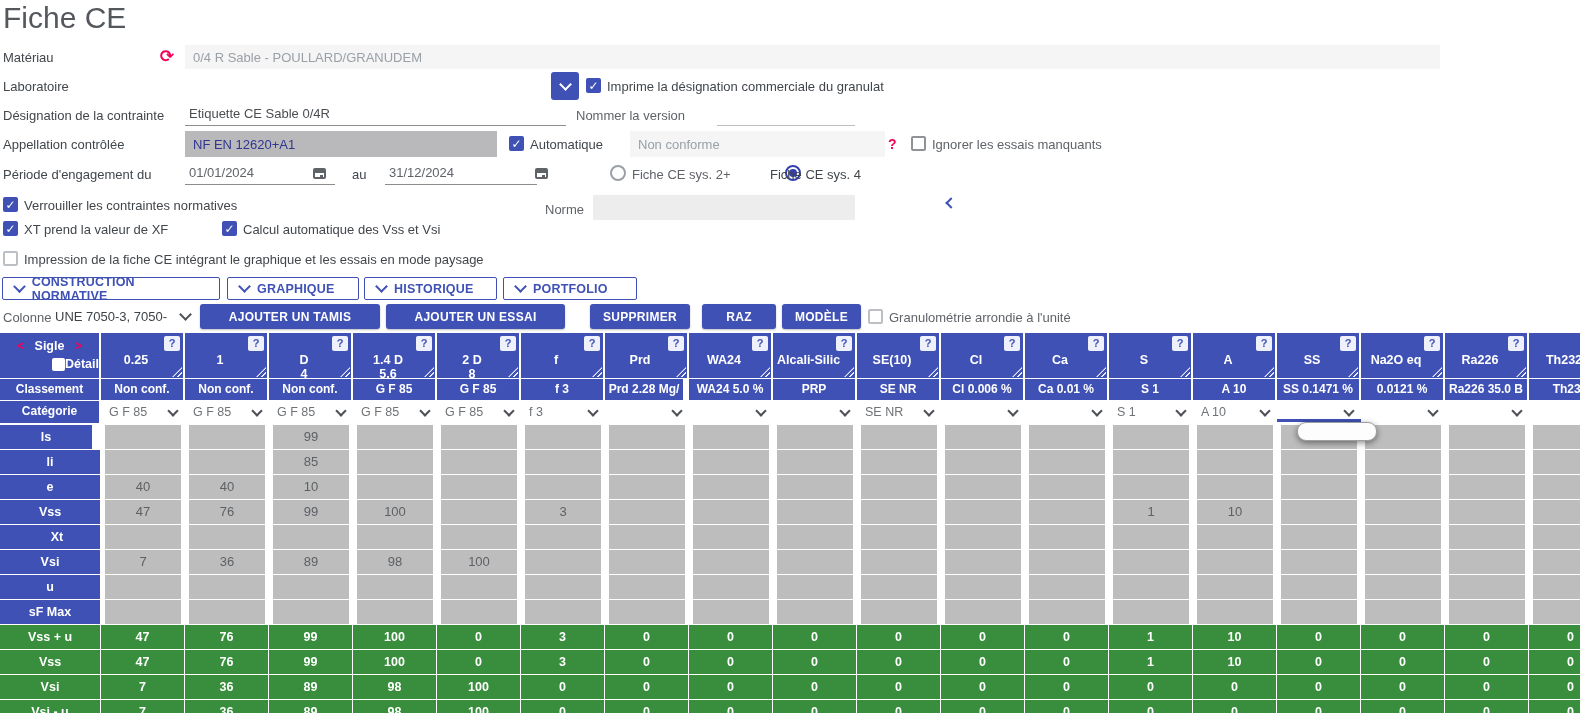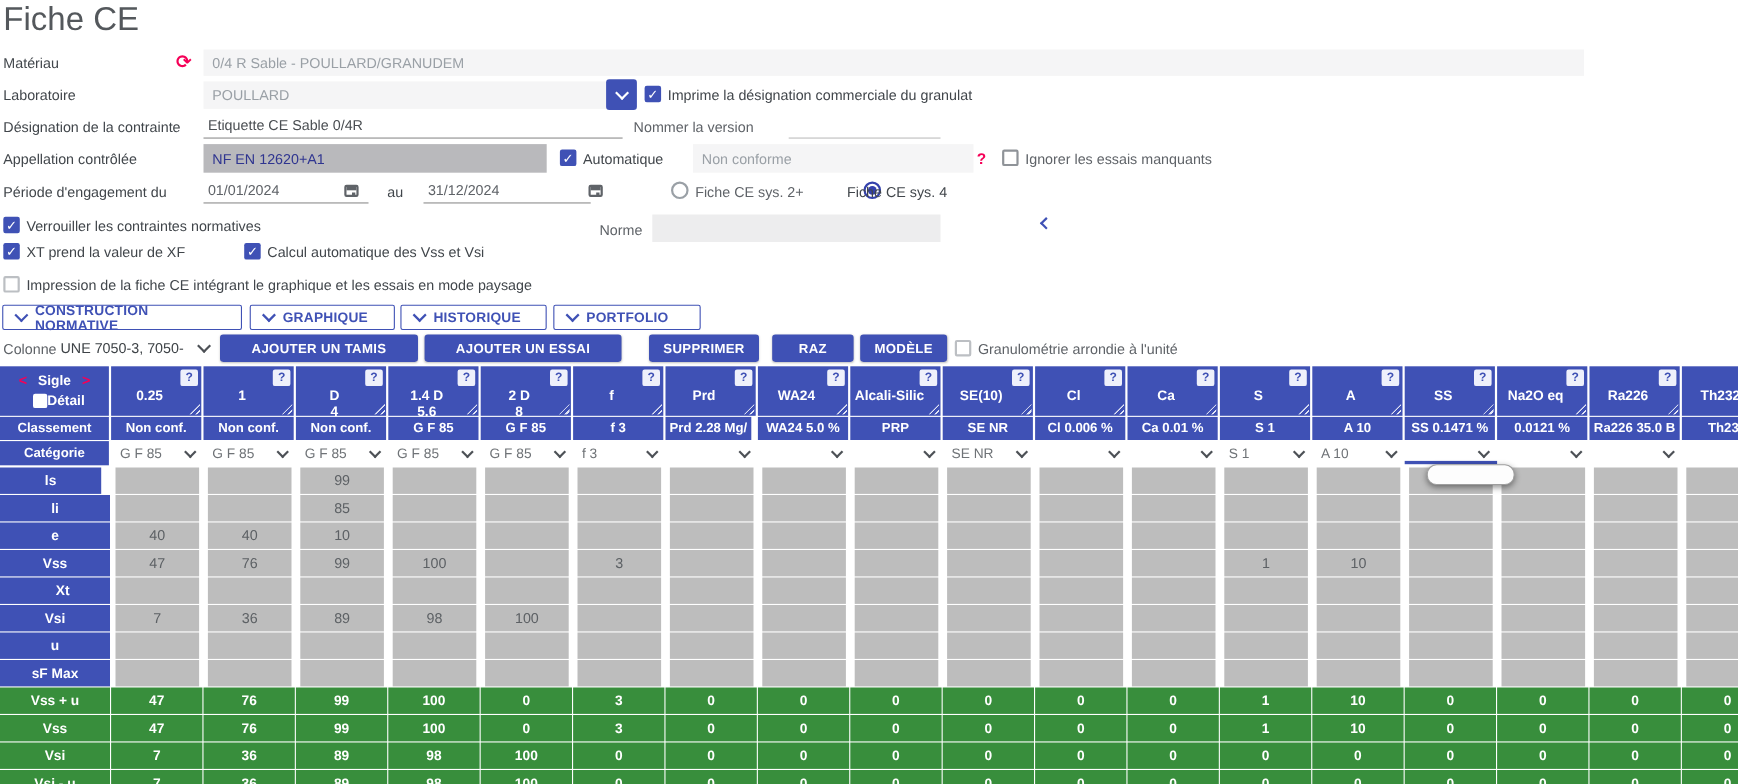--- a/index.html
+++ b/index.html
@@ -64,23 +64,20 @@
 
   
   <div class="abs lbl" style="left:3px;top:50px;">Matériau</div>
   <div class="abs refresh" style="left:160px;top:48px;">⟳</div>
   <div class="abs input" style="left:185px;top:45px;width:1255px;height:24px;">
     <span>0/4 R Sable - POULLARD/GRANUDEM</span>
   </div>
 
   
   <div class="abs lbl" style="left:3px;top:79px;">Laboratoire</div>
-  <div class="abs input" style="left:185px;top:74px;width:366px;height:25px;">
-    <span>POULLARD</span>
-  </div>
   <div class="abs dd-btn" style="left:551px;top:72px;width:28px;height:28px;">
     <span class="chev-down"></span>
   </div>
   <span class="abs cb on" style="left:586px;top:78px;">✓</span>
   <div class="abs lbl" style="left:607px;top:79px;">Imprime la désignation commerciale du granulat</div>
 
   
   <div class="abs lbl" style="left:3px;top:108px;">Désignation de la contrainte</div>
   <div class="abs underline" style="left:185px;top:102px;width:381px;height:24px;">
     <span>Etiquette CE Sable 0/4R</span>
@@ -168,21 +165,21 @@
   <div class="abs lbl" style="left:889px;top:310px;color:#5f6368;">Granulométrie arrondie à l'unité</div>
 
   
   <div class="abs" id="grid" style="left:0;top:0;width:1580px;height:713px;">
       <div class="hcell" style="position: absolute; left: 0px; top: 333px; width: 99px; height: 45px; box-sizing: border-box;">
         <div style="margin-top: 5px; display: flex; justify-content: center; gap: 10px; align-items: center;">
           <div class="sigle-arrow">&lt;</div>
           <div>Sigle</div>
           <div class="sigle-arrow">&gt;</div>
         </div>
-        <div style="margin-top: 4px; display: flex; justify-content: center; gap: 0; align-items: center; padding-left: 8px;">
+        <div style="margin-top: 4px; display: flex; justify-content: flex-end; gap: 0; align-items: center; padding-left: 8px;">
           <div style="width: 13px; height: 13px; background: rgb(255, 255, 255); border-radius: 2px;"></div>
           <div>Détail</div>
         </div>
       </div>
       <div class="hcell" style="position: absolute; left: 101px; top: 333px; width: 82px; height: 45px; box-sizing: border-box;">
         <div class="hname" style="padding-right: 16px; padding-left: 4px;">
           <div>0.25</div>
         </div>
         <div class="help">?</div>
         <div class="grip"></div>

